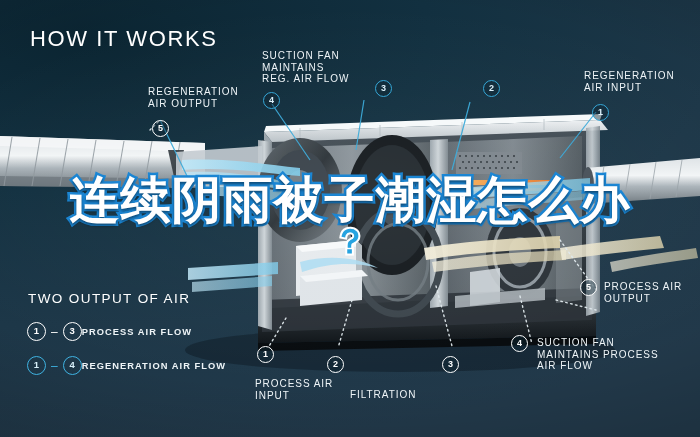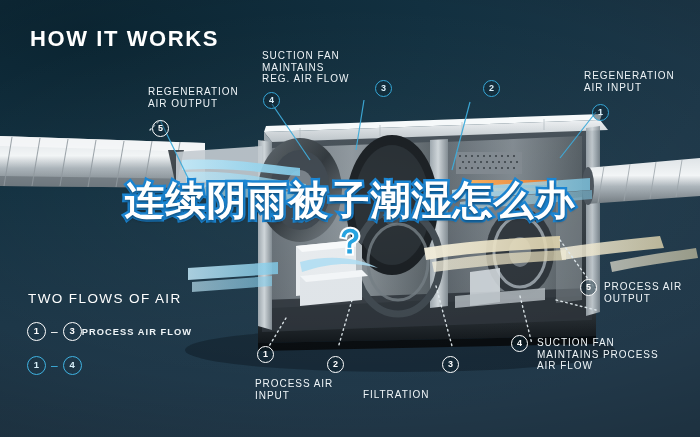--- a/index.html
+++ b/index.html
@@ -20,22 +20,22 @@
     position:absolute;inset:0;
     background:radial-gradient(120% 80% at 50% 45%, rgba(255,255,255,.05) 0%, rgba(0,0,0,0) 55%, rgba(0,0,0,.25) 100%);
   }
 
   
   .howit{
     position:absolute;left:30px;top:26px;
     color:#ffffff;font-size:22px;letter-spacing:1.6px;
     white-space:nowrap;
   }
-  .howit b{font-weight:700;}
-  .howit span{font-weight:700;}
+  .howit b{font-weight:400;}
+  .howit span{font-weight:400;}
 
   .flows-title{
     position:absolute;left:28px;top:291px;
     color:#ffffff;font-size:13.5px;font-weight:400;letter-spacing:1.4px;
   }
 
   
   .lbl{
     position:absolute;color:#eef4f7;font-size:10px;font-weight:400;
     letter-spacing:.95px;line-height:11.5px;text-transform:uppercase;
@@ -68,21 +68,21 @@
   
   .machine{position:absolute;left:0;top:0;width:700px;height:437px;pointer-events:none;}
 
   
   .cn-wrap{
     position:absolute;left:0;top:178px;width:700px;text-align:center;
     pointer-events:none;
   }
   .cn-line{
     font-family:"DejaVu Sans","Liberation Sans",sans-serif;
-    font-weight:700;font-size:40px;line-height:44px;
+    font-weight:700;font-size:50px;line-height:44px;
     color:#ffffff;letter-spacing:1px;
     -webkit-text-stroke:5px #1b86d4;
     paint-order:stroke fill;
     text-shadow:0 2px 3px rgba(0,0,0,.45);
   }
   .cn-q{
     display:block;font-family:"DejaVu Sans","Liberation Sans",sans-serif;
     font-weight:700;font-size:34px;line-height:38px;
     color:#27a3e0;-webkit-text-stroke:4px #ffffff;paint-order:stroke fill;
   }
@@ -334,37 +334,38 @@
   <div class="num" style="left:580px;top:279px;">5</div>
   <div class="lbl" style="left:604px;top:281px;">PROCESS AIR<br>OUTPUT</div>
 
   <div class="num" style="left:511px;top:335px;">4</div>
   <div class="lbl" style="left:537px;top:337px;">SUCTION FAN<br>MAINTAINS PROCESS<br>AIR FLOW</div>
 
   <div class="num" style="left:257px;top:346px;">1</div>
   <div class="lbl" style="left:255px;top:378px;">PROCESS AIR<br>INPUT</div>
 
   <div class="num" style="left:327px;top:356px;">2</div>
-  <div class="lbl" style="left:363px;top:389px;">FILTRATION</div>
+  <div class="lbl" style="left:350px;top:389px;">FILTRATION</div>
 
   <div class="num" style="left:442px;top:356px;">3</div>
 
-  <div class="flows-title">TWO FLOWS OF AIR</div>
+  <div class="flows-title">TWO OUTPUT OF AIR</div>
 
   <div class="legend-row" style="left:27px;top:322px;">
     <div class="lnum">1</div>
     <div class="ldash">–</div>
     <div class="lnum">3</div>
     <div class="ltext">PROCESS AIR FLOW</div>
   </div>
 
   <div class="legend-row" style="left:27px;top:356px;">
     <div class="lnum cyan">1</div>
     <div class="ldash cyan">–</div>
     <div class="lnum cyan">4</div>
+    <div class="ltext">REGENERATION AIR FLOW</div>
   </div>
 
   <div class="cn-wrap">
     <div class="cn-line">连续阴雨被子潮湿怎么办</div>
     <span class="cn-q">？</span>
   </div>
 
 </div>
 
 </body></html>

